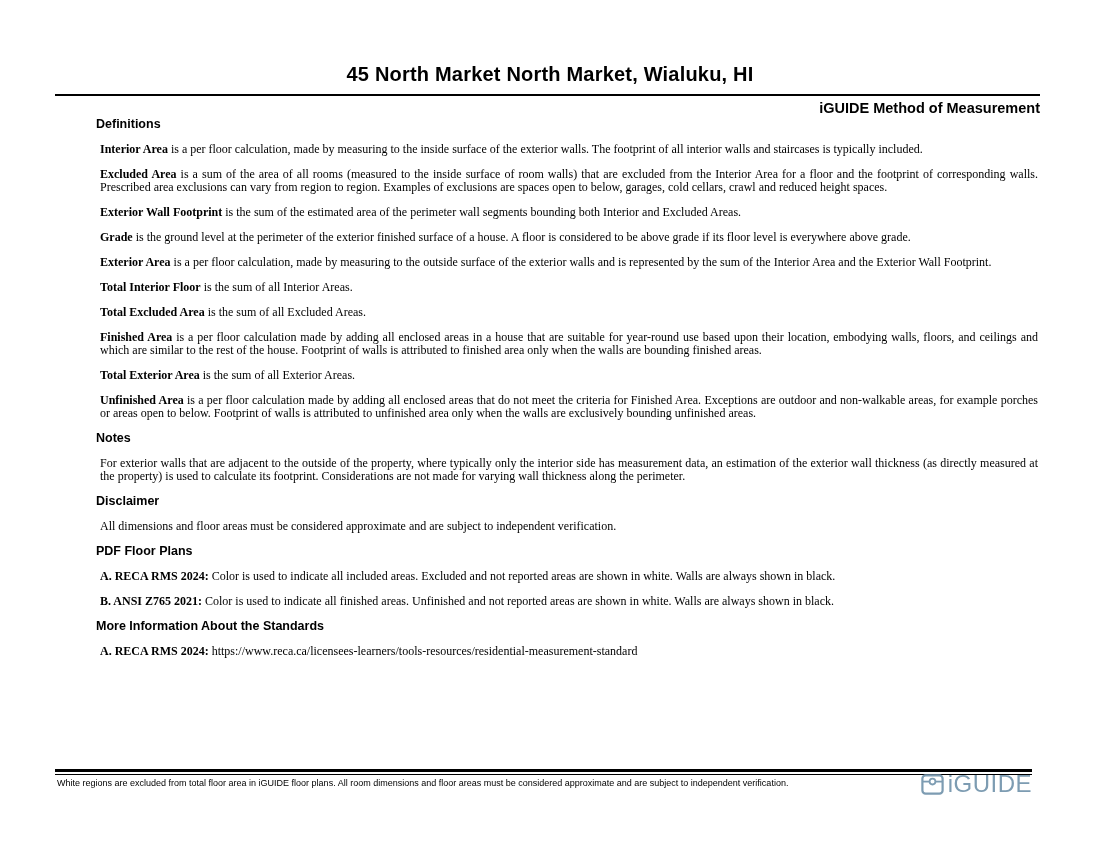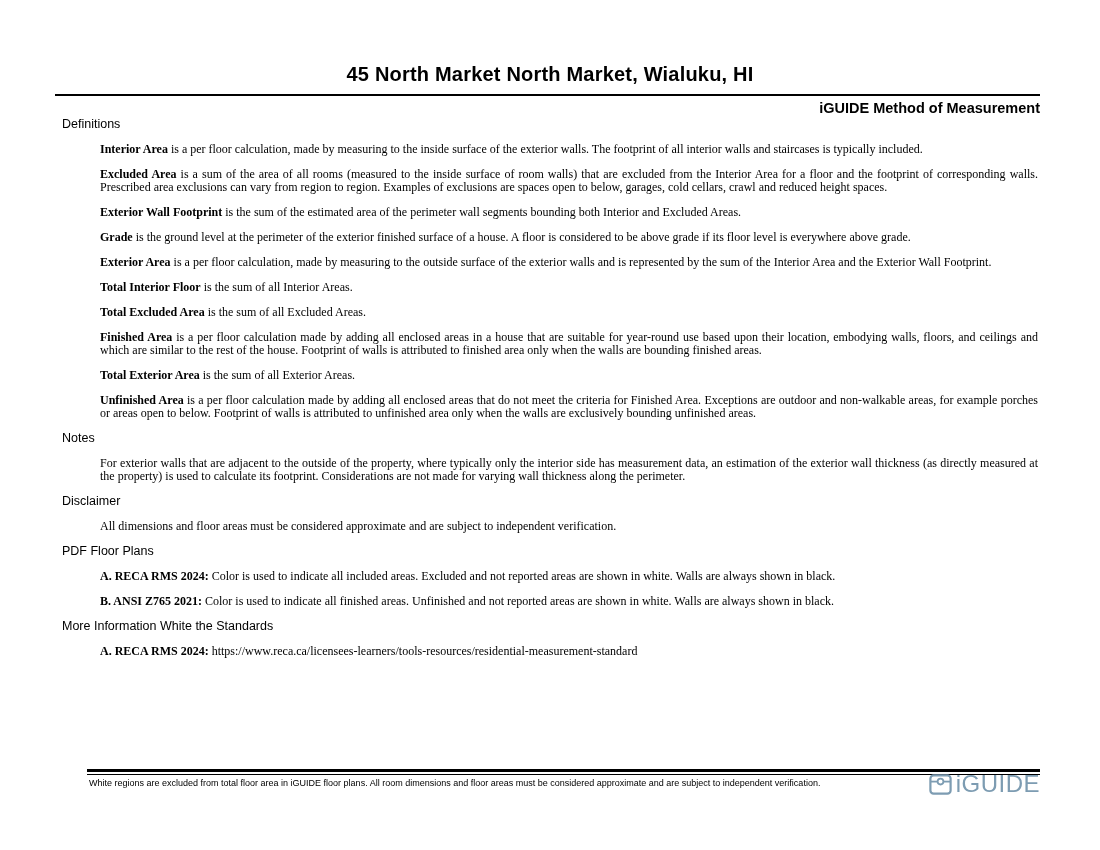--- a/index.html
+++ b/index.html
@@ -30,39 +30,38 @@
     margin: 5px 60px 0 60px;
     text-align: right;
     font-size: 14.5px;
     line-height: 15px;
     font-weight: bold;
   }
 
   .section-heading {
     font-size: 12.5px;
     line-height: 13px;
-    font-weight: normal;
-    margin: 12px 62px 0 62px;
+    font-weight: bold;
+    margin: 12px 62px 0 96px;
   }
   #sections .section-heading:first-child { margin-top: 2px; }
   .para {
     font-size: 12px;
     line-height: 13px;
     margin: 12px 62px 0 100px;
     text-align: justify;
     font-family: Liberation Serif, serif;
   }
   .para .term { font-weight: bold; }
 
   footer {
     position: absolute;
-    left: 0; right: 0;
+    left: 0; right: 8px;
     top: 769px;
     height: 81px;
-    margin-left: 32px;
   }
   .footer-rule-thick { height: 3px; background: #000; margin: 0 60px 0 55px; }
   .footer-rule-thin  { height: 1px; background: #000; margin: 2px 60px 0 55px; }
   .footer-note {
     position: absolute;
     left: 57px;
     top: 9px;
     width: 800px;
     font-size: 9px;
     line-height: 11px;
@@ -105,21 +104,21 @@
       <p class="para"><span class="term">Finished Area</span><span> is a per floor calculation made by adding all enclosed areas in a house that are suitable for year-round use based upon their location, embodying walls, floors, and ceilings and which are similar to the rest of the house. Footprint of walls is attributed to finished area only when the walls are bounding finished areas.</span></p>
       <p class="para"><span class="term">Total Exterior Area</span><span> is the sum of all Exterior Areas.</span></p>
       <p class="para"><span class="term">Unfinished Area</span><span> is a per floor calculation made by adding all enclosed areas that do not meet the criteria for Finished Area. Exceptions are outdoor and non-walkable areas, for example porches or areas open to below. Footprint of walls is attributed to unfinished area only when the walls are exclusively bounding unfinished areas.</span></p>
       <h3 class="section-heading">Notes</h3>
       <p class="para"><span>For exterior walls that are adjacent to the outside of the property, where typically only the interior side has measurement data, an estimation of the exterior wall thickness (as directly measured at the property) is used to calculate its footprint. Considerations are not made for varying wall thickness along the perimeter.</span></p>
       <h3 class="section-heading">Disclaimer</h3>
       <p class="para"><span>All dimensions and floor areas must be considered approximate and are subject to independent verification.</span></p>
       <h3 class="section-heading">PDF Floor Plans</h3>
       <p class="para"><span class="term">A. RECA RMS 2024:</span><span> Color is used to indicate all included areas. Excluded and not reported areas are shown in white. Walls are always shown in black.</span></p>
       <p class="para"><span class="term">B. ANSI Z765 2021:</span><span> Color is used to indicate all finished areas. Unfinished and not reported areas are shown in white. Walls are always shown in black.</span></p>
-      <h3 class="section-heading">More Information White the Standards</h3>
+      <h3 class="section-heading">More Information About the Standards</h3>
       <p class="para"><span class="term">A. RECA RMS 2024:</span><span> https://www.reca.ca/licensees-learners/tools-resources/residential-measurement-standard</span></p>
     </main>
 
   <footer>
     <div class="footer-rule-thick"></div>
     <div class="footer-rule-thin"></div>
     <div class="footer-note">White regions are excluded from total floor area in iGUIDE floor plans. All room dimensions and floor areas must be considered approximate and are subject to independent verification.</div>
     <div class="logo" style="color: rgb(125, 156, 178);">
       <span style="display:inline-flex;">
         <svg width="23" height="21" viewBox="0 0 23 21" fill="none" xmlns="http://www.w3.org/2000/svg">

